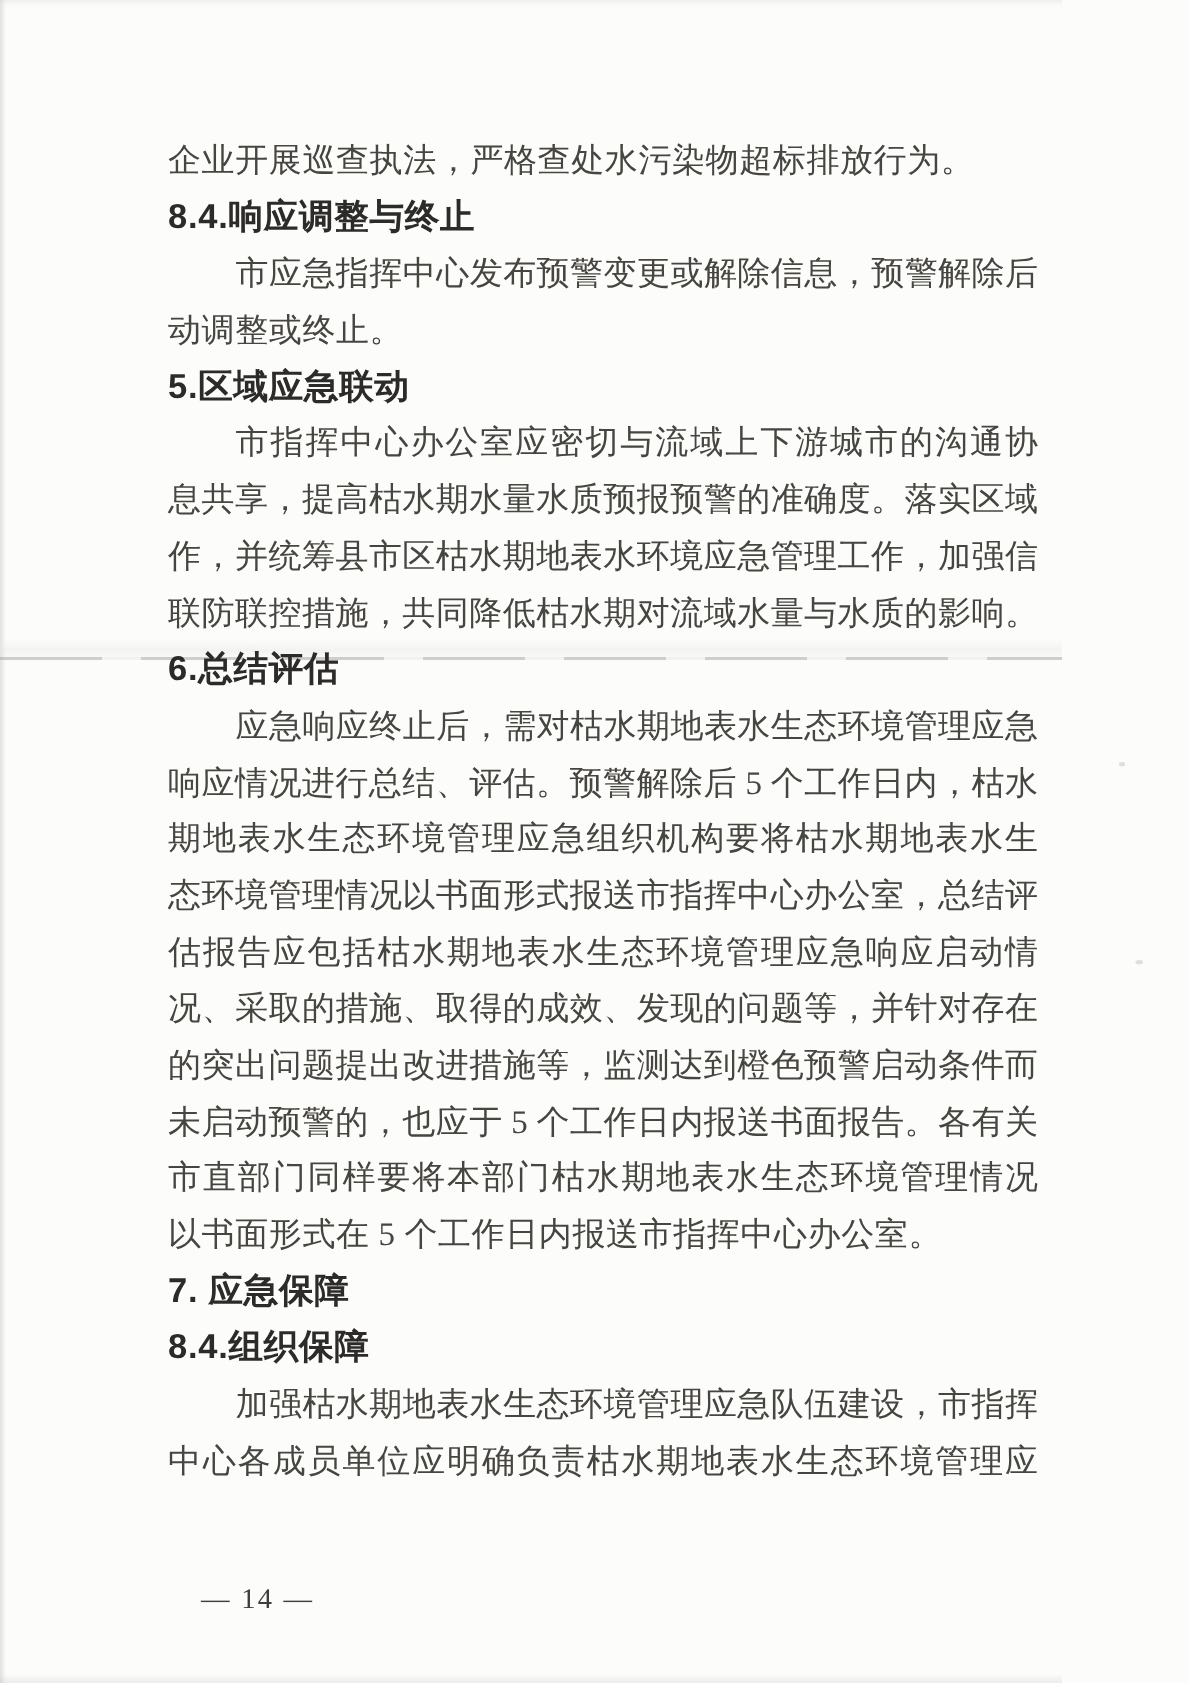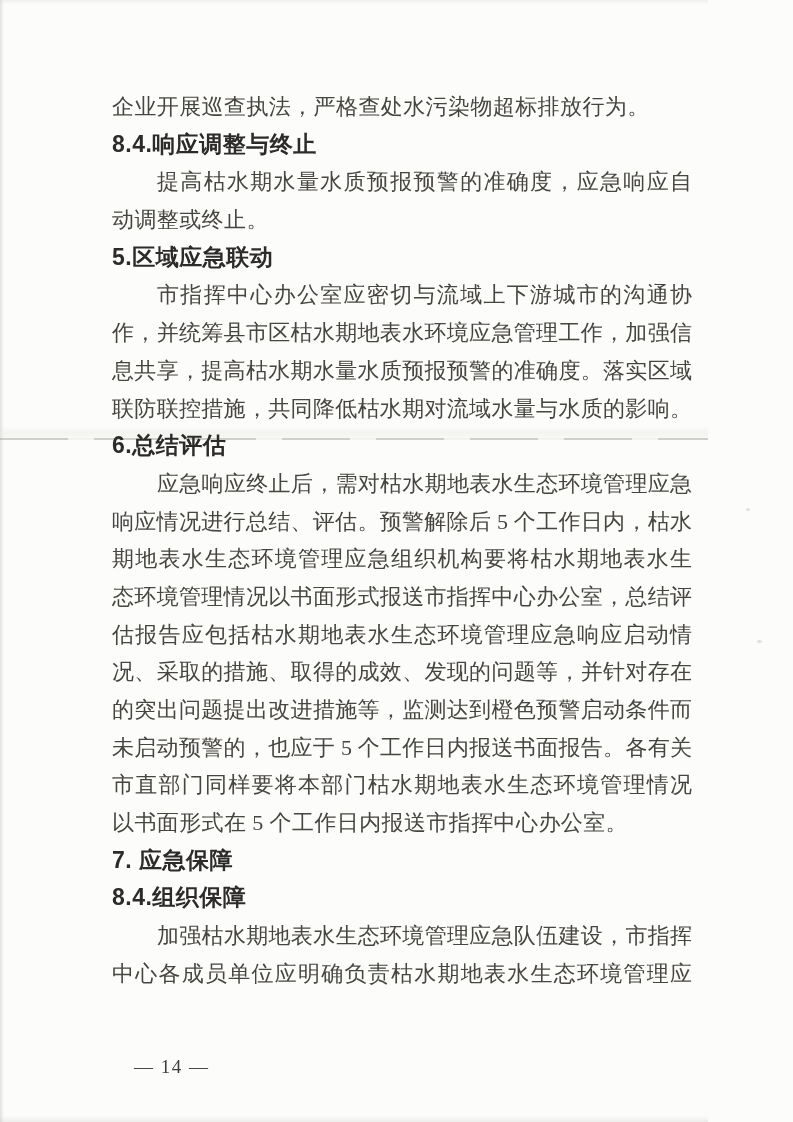--- a/index.html
+++ b/index.html
@@ -95,26 +95,26 @@
 
 <div class="page">
   <div class="scan-band-soft"></div>
   <div class="scan-line"></div>
   <div class="scan-speck-a"></div>
   <div class="scan-speck-b"></div>
 
   <main class="content" id="line-container">
       <div class="line">企业开展巡查执法，严格查处水污染物超标排放行为。</div>
       <div class="line heading">8.4.响应调整与终止</div>
-      <div class="line indent flush">提高枯水期水量水质预报预警的准确度，应急响应自</div>
+      <div class="line indent flush">市应急指挥中心发布预警变更或解除信息，预警解除后</div>
       <div class="line">动调整或终止。</div>
       <div class="line heading">5.区域应急联动</div>
       <div class="line indent flush">市指挥中心办公室应密切与流域上下游城市的沟通协</div>
+      <div class="line flush">息共享，提高枯水期水量水质预报预警的准确度。落实区域</div>
       <div class="line flush">作，并统筹县市区枯水期地表水环境应急管理工作，加强信</div>
-      <div class="line flush">息共享，提高枯水期水量水质预报预警的准确度。落实区域</div>
       <div class="line flush">联防联控措施，共同降低枯水期对流域水量与水质的影响。</div>
       <div class="line heading">6.总结评估</div>
       <div class="line indent flush">应急响应终止后，需对枯水期地表水生态环境管理应急</div>
       <div class="line flush">响应情况进行总结、评估。预警解除后 5 个工作日内，枯水</div>
       <div class="line flush">期地表水生态环境管理应急组织机构要将枯水期地表水生</div>
       <div class="line flush">态环境管理情况以书面形式报送市指挥中心办公室，总结评</div>
       <div class="line flush">估报告应包括枯水期地表水生态环境管理应急响应启动情</div>
       <div class="line flush">况、采取的措施、取得的成效、发现的问题等，并针对存在</div>
       <div class="line flush">的突出问题提出改进措施等，监测达到橙色预警启动条件而</div>
       <div class="line flush">未启动预警的，也应于 5 个工作日内报送书面报告。各有关</div>

